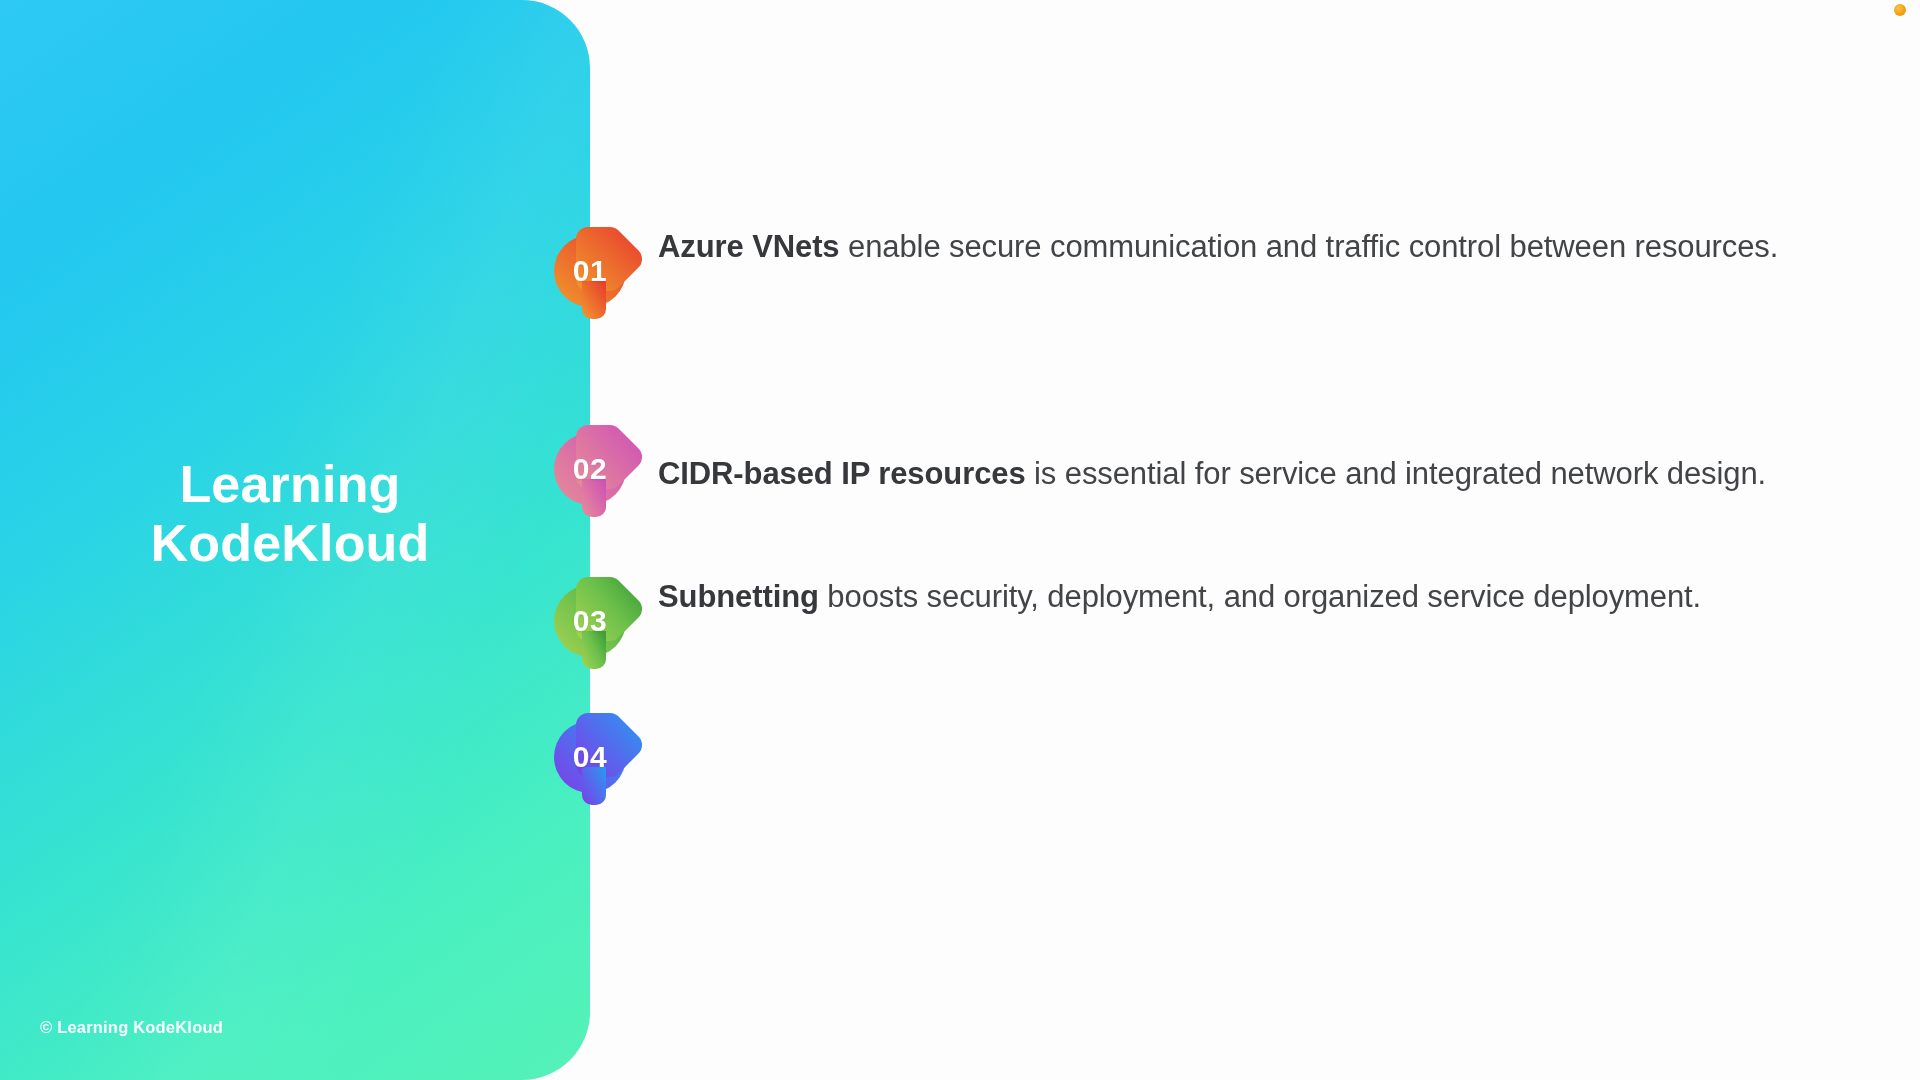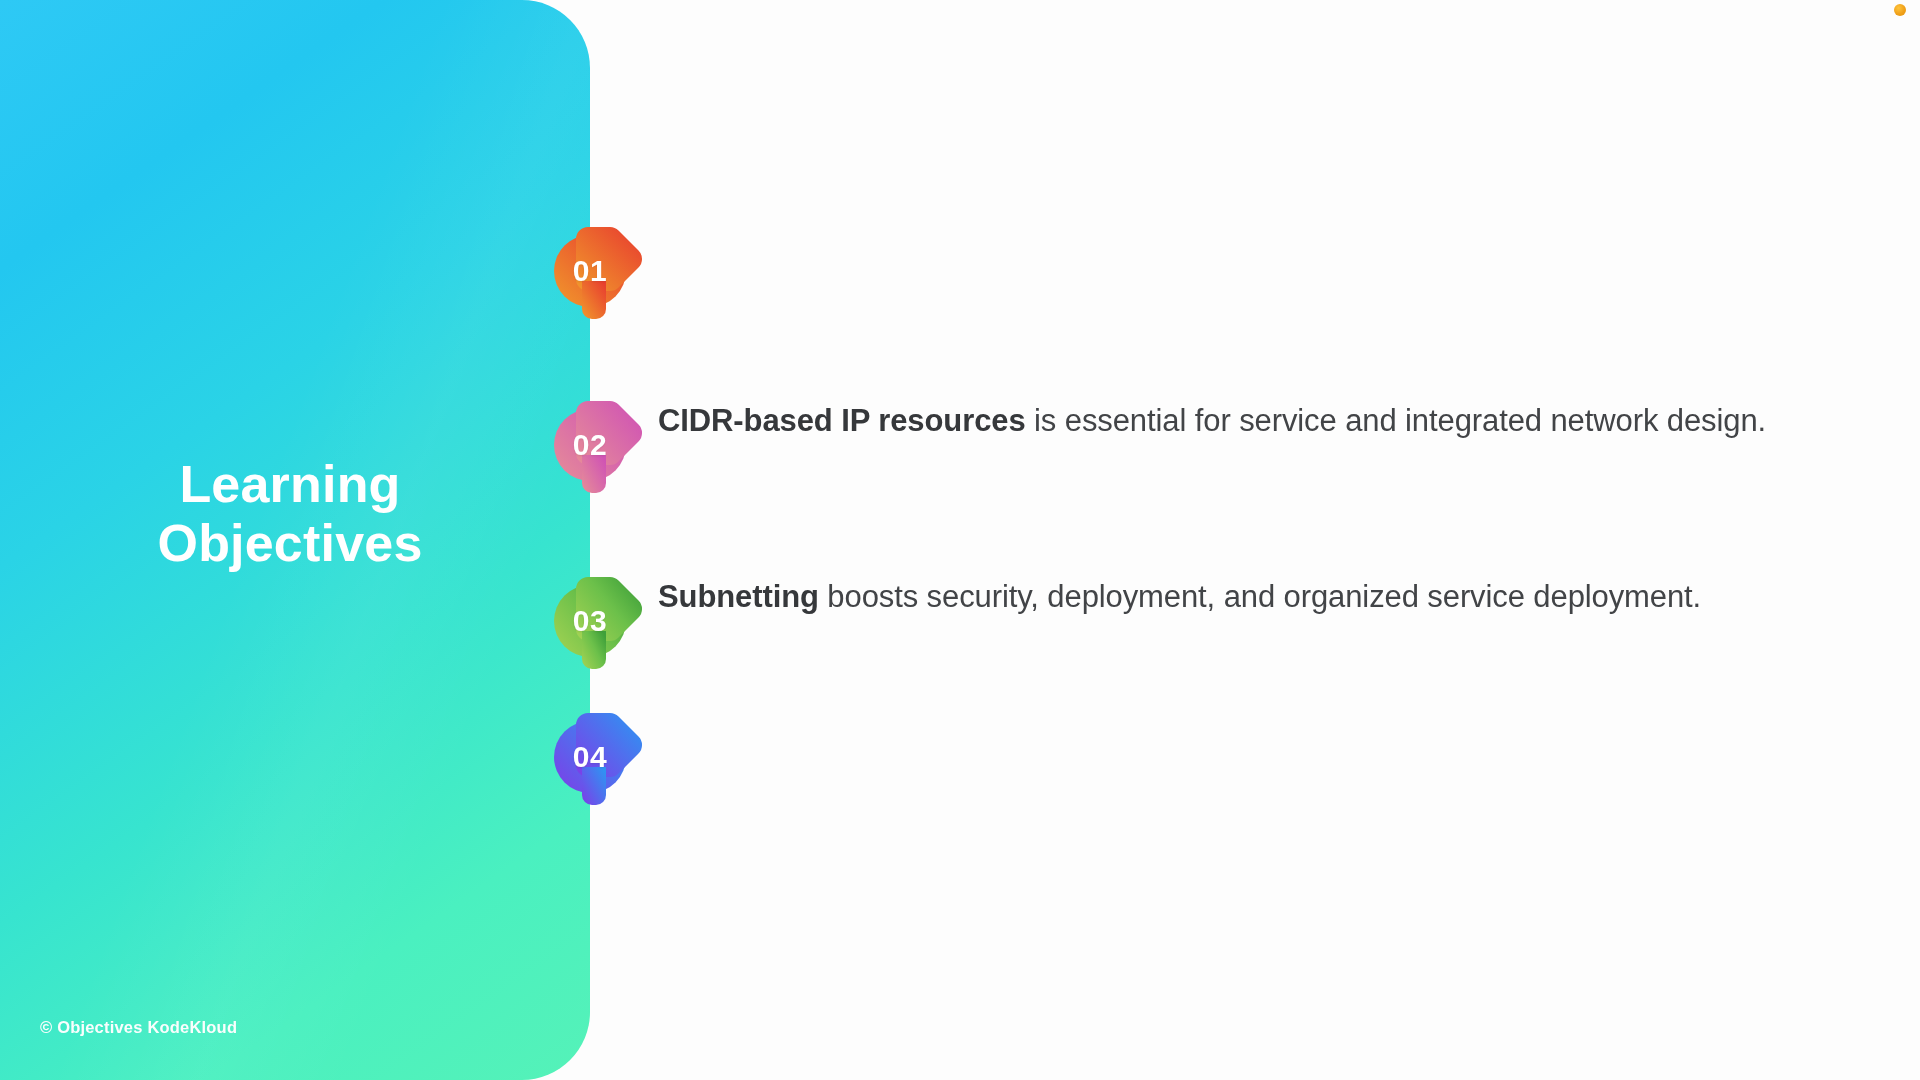--- a/index.html
+++ b/index.html
@@ -86,21 +86,21 @@
   }
   .objective {
     position:absolute;
     left:548px;
     width:1340px;
     height:120px;
     display:flex;
     align-items:flex-start;
   }
   .objective[data-index="0"] { top:215px; }
-  .objective[data-index="1"] { top:389px; }
+  .objective[data-index="1"] { top:408px;align-items:center; }
   .objective[data-index="2"] { top:565px; }
   .objective[data-index="3"] { top:701px; }
 
   .badge {
     position:relative;
     flex:0 0 auto;
     width:96px; height:108px;
     margin-top:2px;
   }
   .badge svg { display:block; width:96px; height:108px; }
@@ -134,23 +134,23 @@
   }
 </style>
 </head>
 <body>
 
 <div id="slide">
 
   <div id="left-panel">
     <div id="panel-title">
       <span class="t-line">Learning</span>
-      <span class="t-line">Objectives</span>
-    </div>
-    <div id="copyright">© Objectives KodeKloud</div>
+      <span class="t-line">KodeKloud</span>
+    </div>
+    <div id="copyright">© Learning KodeKloud</div>
   </div>
 
   <div id="accent-dot"></div>
 
   <div id="objectives">
 
     <div class="objective" data-index="0">
       <div class="badge">
         <svg viewBox="0 0 96 108" xmlns="http://www.w3.org/2000/svg" aria-hidden="true">
           <defs>
@@ -160,20 +160,21 @@
             </linearGradient>
           </defs>
           <g fill="url(#g1)">
             <circle cx="42" cy="54" r="36"></circle>
             <path d="M40 10 h22 a12 12 0 0 1 8.5 3.5 l20 20 a12 12 0 0 1 0 17 l-20 20 a12 12 0 0 1 -8.5 3.5 h-22 a12 12 0 0 1 -12 -12 v-40 a12 12 0 0 1 12 -12 z"></path>
             <path d="M34 64 h24 v28 a10 10 0 0 1 -10 10 h-4 a10 10 0 0 1 -10 -10 z"></path>
           </g>
         </svg>
         <span class="badge-num">01</span>
       </div>
+      <p class="obj-text"><span class="lead">Azure VNets</span><span> enable secure communication and traffic control between resources.</span></p>
     </div>
 
     <div class="objective" data-index="1">
       <div class="badge">
         <svg viewBox="0 0 96 108" xmlns="http://www.w3.org/2000/svg" aria-hidden="true">
           <defs>
             <linearGradient id="g2" x1="0.05" y1="0.85" x2="0.95" y2="0.15">
               <stop offset="0%" stop-color="#e4889a"></stop>
               <stop offset="100%" stop-color="#d054b4"></stop>
             </linearGradient>

